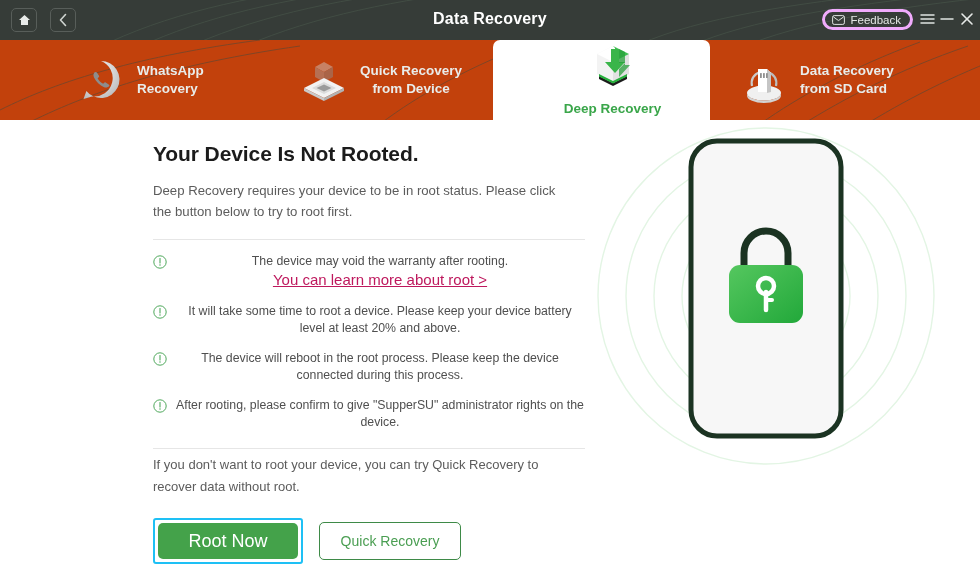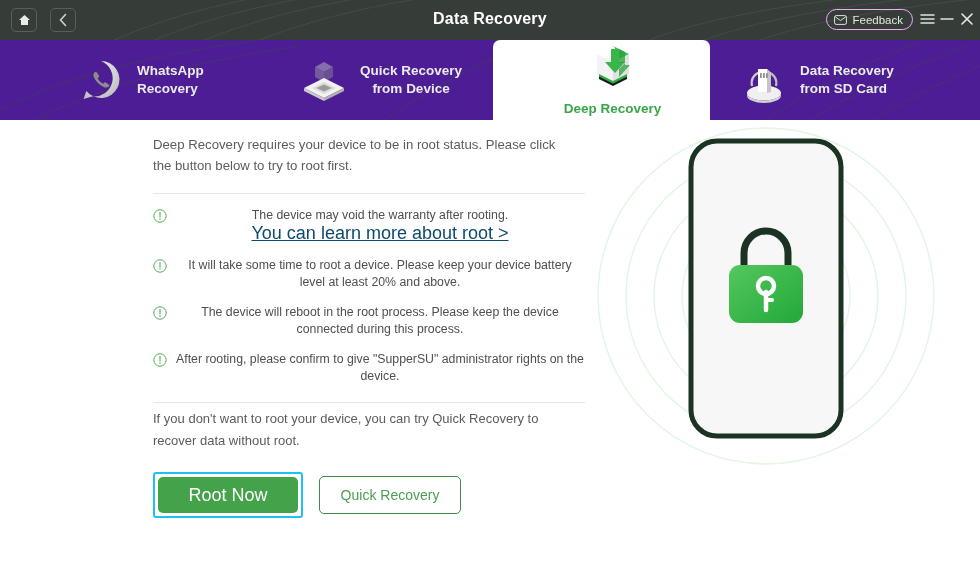--- a/index.html
+++ b/index.html
@@ -46,21 +46,21 @@
     color: #ffffff;
     font-size: 16px;
     font-weight: bold;
     letter-spacing: .2px;
   }
 
   .feedback {
     position: absolute; top: 9px; right: 67px;
     height: 21px;
     padding: 0 9px 0 7px;
-    border: 1px solid #f0abfc;
+    border: 3px solid #f0abfc;
     border-radius: 11px;
     display: flex; align-items: center; gap: 5px;
     color: #e3e6e4;
     font-size: 11.5px;
     cursor: pointer;
     background: transparent;
   }
   .win-btn {
     position: absolute; top: 10px;
     width: 18px; height: 18px;
@@ -68,21 +68,21 @@
     cursor: pointer;
   }
   .win-menu { right: 44px; }
   .win-min  { right: 24px; }
   .win-close{ right: 4px; }
 
   
   .tabbar {
     position: relative;
     height: 80px;
-    background: #4c1d95;
+    background: #c2410c;
     overflow: hidden;
   }
   .tabbar .texture { position: absolute; inset: 0; opacity: .5; pointer-events:none; }
   .tab {
     position: absolute; top: 0;
     height: 80px;
     display: flex; align-items: center;
     gap: 12px;
     padding-left: 22px;
     cursor: pointer;
@@ -148,22 +148,22 @@
     width: 432px;
     text-align: center;
   }
   ul.notes li .warn-icon {
     position: absolute; left: 0; top: 2px;
     width: 14px; height: 14px;
   }
   a.learn {
     display: inline-block;
     margin-top: 1px;
-    color: #0c4a6e;
-    font-size: 18px;
+    color: #be185d;
+    font-size: 15px;
     text-decoration: underline;
     cursor: pointer;
   }
   p.footnote {
     margin-top: 5px;
     font-size: 13px;
     line-height: 22px;
     color: #5c5c5c;
     width: 425px;
   }
@@ -349,20 +349,21 @@
         </g>
       </svg>
       <div class="tab-label"><span>Data Recovery</span>
 <span>from SD Card</span></div>
     </div>
   </div>
 
   <div class="content">
 
     <div class="left-col">
+      <h1 class="headline">Your Device Is Not Rooted.</h1>
       <p class="subtext">Deep Recovery requires your device to be in root status. Please click the button below to try to root first.</p>
 
       <div class="divider"></div>
 
       <ul class="notes">
         <li>
           <svg class="warn-icon" viewBox="0 0 14 14">
             <circle cx="7" cy="7" r="6.2" fill="none" stroke="#4fa85c" stroke-width="1"></circle>
             <path d="M7 3.6 V7.9" stroke="#4fa85c" stroke-width="1.1" stroke-linecap="round"></path>
             <circle cx="7" cy="10.1" r=".75" fill="#4fa85c"></circle>

